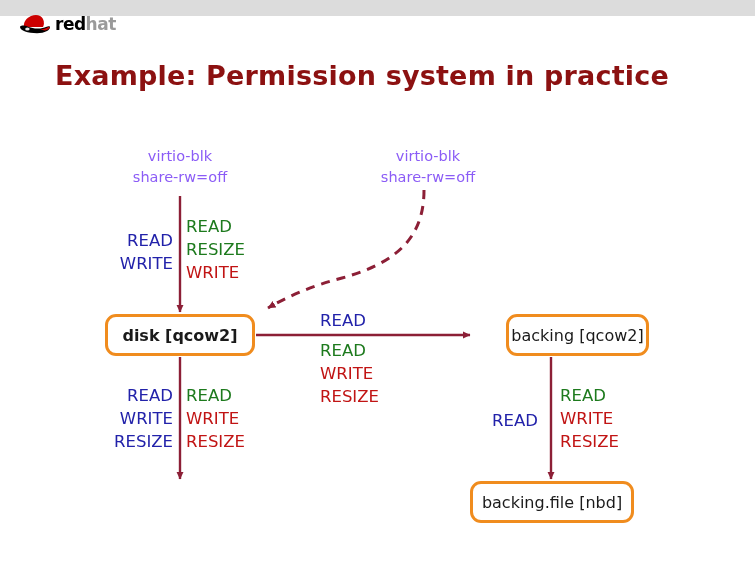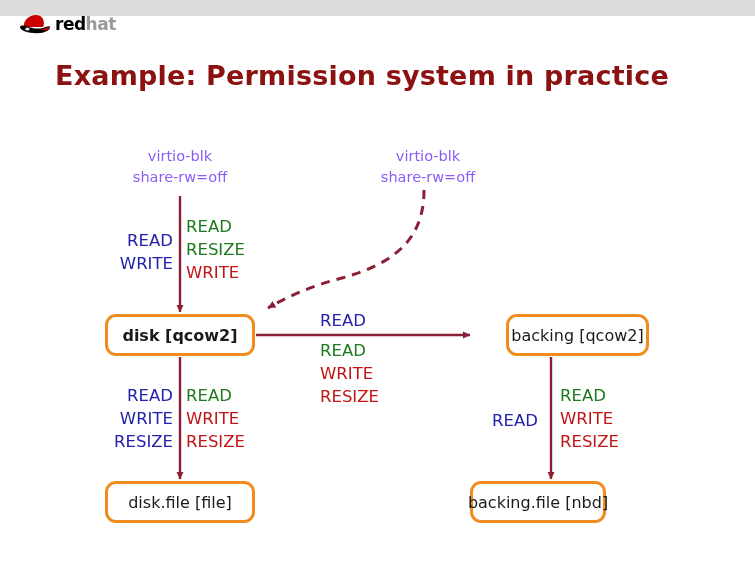--- a/index.html
+++ b/index.html
@@ -78,21 +78,21 @@
     align-items: center;
     justify-content: center;
     font-family: "DejaVu Sans", sans-serif;
     font-size: 16px;
     color: #1a1a1a;
     white-space: nowrap;
   }
   #node-disk      { left: 105px; top: 314px; width: 150px; height: 42px; font-weight: bold; }
   #node-backing   { left: 473px; top: 314px; width: 143px; height: 42px; margin-left: 33px; }
   #node-diskfile  { left: 105px; top: 481px; width: 150px; height: 42px; }
-  #node-backfile  { left: 470px; top: 481px; width: 136px; height: 42px; }
+  #node-backfile  { left: 470px; top: 481px; width: 164px; height: 42px; }
 
   .caption {
     position: absolute;
     font-family: "DejaVu Sans", sans-serif;
     font-size: 14.5px;
     color: #8b5cf6;
     text-align: center;
     line-height: 1.45;
     white-space: nowrap;
   }
@@ -226,17 +226,16 @@
     </div>
 
     <div class="perm-col align-left" id="perm-right-right">
       <div class="c-green">READ</div>
       <div class="c-red">WRITE</div>
       <div class="c-red">RESIZE</div>
     </div>
 
     <div class="node" id="node-disk">disk [qcow2]</div>
     <div class="node" id="node-backing">backing [qcow2]</div>
-    <div class="node" id="node-diskfile">disk.file [file]</div>
     <div class="node" id="node-backfile">backing.file [nbd]</div>
 
   </div>
 </div>
 
 </body></html>

